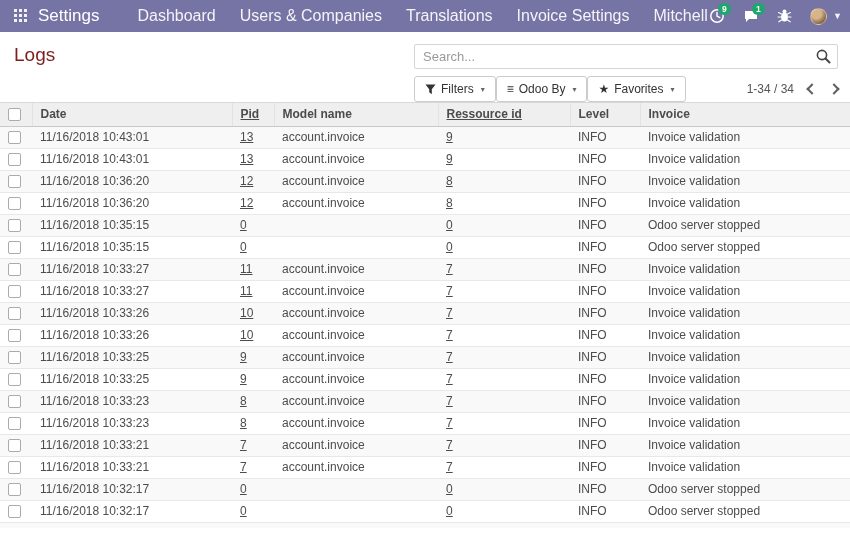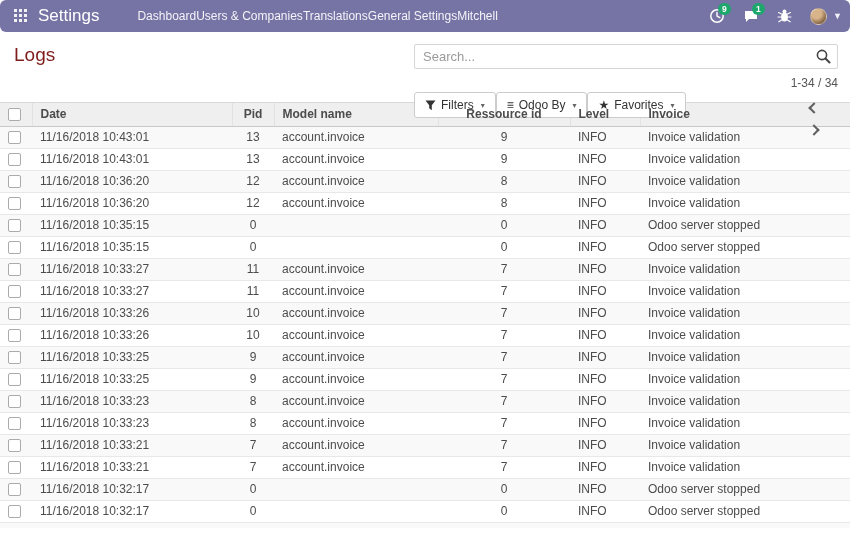--- a/index.html
+++ b/index.html
@@ -1,27 +1,27 @@
 <!DOCTYPE html>
 <html><head>
 <meta charset="utf-8">
 <style>
   * { margin:0; padding:0; box-sizing:border-box; }
   html,body { width:850px; height:553px; overflow:hidden; background:#fff;
     font-family:"Liberation Sans", sans-serif; }
 
   
   .navbar { height:32px; background:#7673a5; display:flex; align-items:center;
-    color:#fff; padding:0 8px;border-radius:6px; }
+    color:#fff; padding:0 8px; }
   .apps-icon { width:14px; height:14px; margin:0 10px 0 6px; display:grid;
     grid-template-columns:repeat(3,3px); grid-template-rows:repeat(3,3px);
     gap:2px; cursor:pointer; }
   .apps-icon span { background:rgba(255,255,255,.9); width:3px; height:3px; }
   .app-name { font-size:17px; margin-right:38px; color:#fff; cursor:pointer; }
-  .menu { display:flex; font-size:12px; }
+  .menu { display:flex; gap:24px; font-size:16px; }
   .menu-item { color:rgba(255,255,255,.92); cursor:pointer; white-space:nowrap; }
   .systray { margin-left:auto; display:flex; align-items:center; gap:18px; }
   .tray-btn { position:relative; cursor:pointer; display:flex; align-items:center; }
   .badge { position:absolute; top:-5px; left:9px; background:#1ea76c; color:#fff;
     font-size:8.5px; line-height:10px; padding:1px 4px; border-radius:8px;
     font-weight:bold; }
   .user-menu { display:flex; align-items:center; gap:6px; cursor:pointer;
     font-size:12px; color:#fff; }
   .avatar { width:17px; height:17px; border-radius:50%;
     background:radial-gradient(circle at 35% 30%, #d8b48a 0 35%, #8a6a4a 70%, #5d4630 100%);
@@ -41,39 +41,39 @@
   .search-icon { position:absolute; right:6px; top:4px; cursor:pointer; }
   .cp-row2 { display:flex; align-items:center; }
   .btn { height:26px; background:#fff; border:1px solid #ccc; border-radius:3px;
     font-size:12px; color:#333; padding:0 10px; cursor:pointer;
     display:inline-flex; align-items:center; gap:5px; white-space:nowrap;
     font-family:"Liberation Sans", sans-serif; }
   .btn .glyph { font-size:12px; color:#333; }
   .btn .drop { font-size:8px; color:#666; margin-left:2px; }
   .funnel-svg, .search-svg { display:block; }
   .pager { margin-left:auto; display:flex; align-items:center; gap:14px;
-    font-size:12px; color:#555;flex-direction:column; }
+    font-size:12px; color:#555; }
   .chev { width:8px; height:8px; border-top:2px solid #5f5f5f;
     border-right:2px solid #5f5f5f; cursor:pointer; display:inline-block; }
   .chev.prev { transform:rotate(-135deg); }
   .chev.next { transform:rotate(45deg); }
 
   
   table { width:850px; border-collapse:collapse; table-layout:fixed; font-size:12px; }
   col.c-check{width:32px} col.c-date{width:200px} col.c-pid{width:42px}
   col.c-model{width:164px} col.c-res{width:132px} col.c-level{width:70px}
   thead th { background:#efefef; color:#4c4c4c; font-weight:bold; text-align:left;
     padding:4px 8px; border-bottom:1px solid #c9c9c9; border-right:1px solid #e2e2e2;
     height:23px; white-space:nowrap; overflow:hidden; }
   thead th:last-child { border-right:none; }
   tbody td { padding:3px 8px; color:#4c4c4c; border-top:1px solid #e8e8e8;
     height:22px; white-space:nowrap; overflow:hidden; cursor:pointer; }
   tbody tr:nth-child(odd) { background:#f9f9f9; }
   tbody tr:nth-child(even) { background:#fff; }
-  .num { text-align:center; }
+  .num { text-align:left;text-decoration:underline; }
   .checkbox { width:13px; height:13px; border:1px solid #ababab; border-radius:2px;
     background:#fff; cursor:pointer; }
   .bottom-strip { height:6px; background:#f9f9f9; border-top:1px solid #e8e8e8; }
 </style>
 </head>
 <body>
 
 <nav class="navbar">
   <div class="apps-icon">
     <span></span>
@@ -85,21 +85,21 @@
       <span></span>
       <span></span>
       <span></span>
   </div>
   <div class="app-name">Settings</div>
   <div class="menu">
 
   <span class="menu-item">Dashboard</span>
       <span class="menu-item">Users &amp; Companies</span>
       <span class="menu-item">Translations</span>
-      <span class="menu-item">General Settings</span>
+      <span class="menu-item">Invoice Settings</span>
       <span class="menu-item">Mitchell</span>
     </div>
   <div class="systray">
     <div class="tray-btn">
       <svg width="16" height="16" viewBox="0 0 16 16">
         <circle cx="8" cy="8" r="6.2" fill="none" stroke="#fff" stroke-width="1.5"></circle>
         <path d="M8 4.5 V8 L10.8 9.6" fill="none" stroke="#fff" stroke-width="1.4" stroke-linecap="round"></path>
       </svg>
       <span class="badge">9</span>
     </div>

